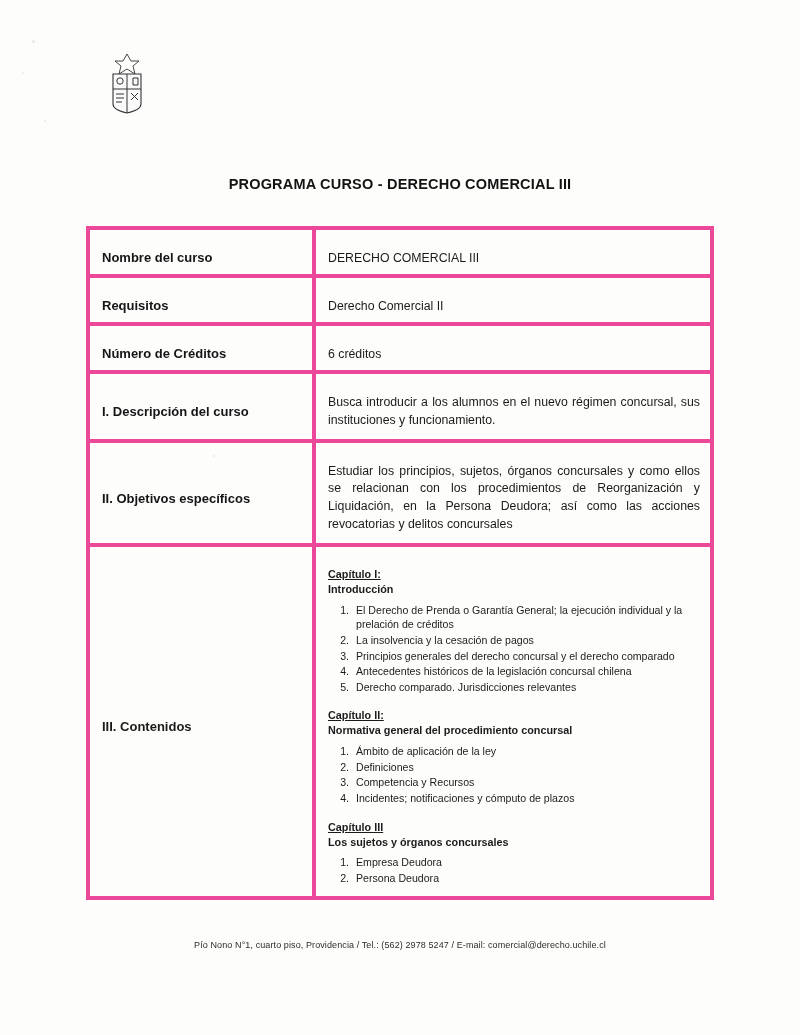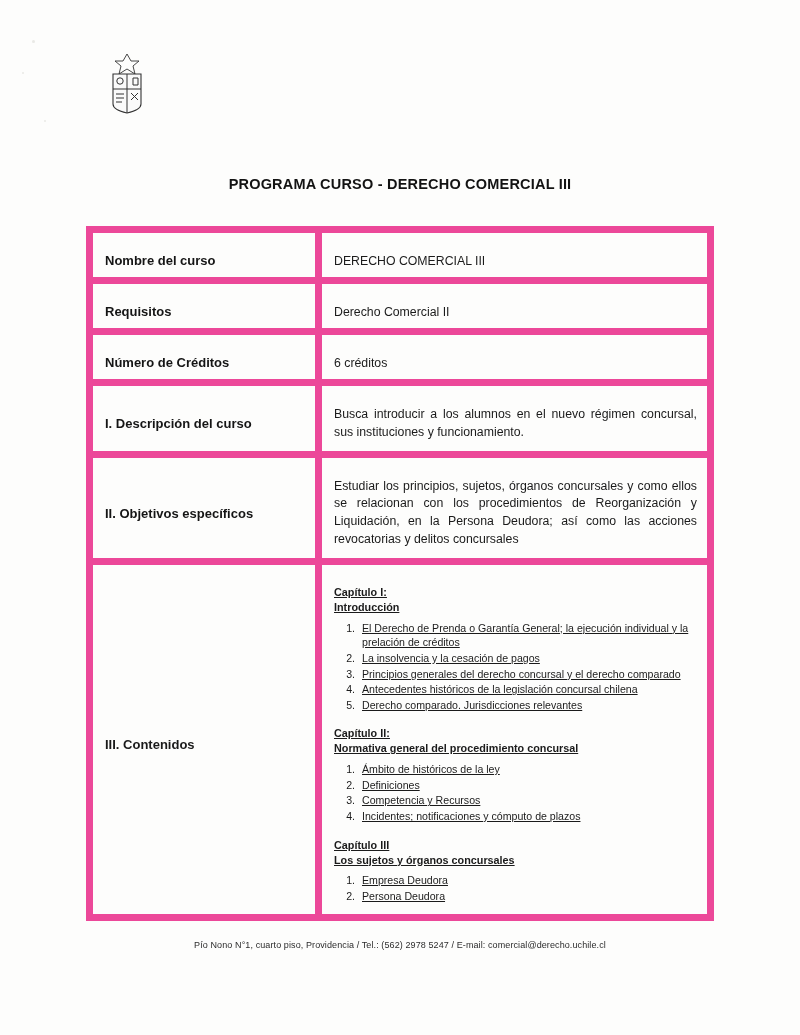--- a/index.html
+++ b/index.html
@@ -78,21 +78,21 @@
   
   table.program {
     position: absolute;
     top: 226px;
     left: 86px;
     width: 628px;
     border-collapse: collapse;
     table-layout: fixed;
   }
   table.program td {
-    border: 7px solid #ec4899;
+    border: 4px solid #ec4899;
     vertical-align: middle;
     padding: 20px 10px 9px 12px;
     margin-left: 48px;
   }
   td.label {
     width: 200px;
     font-size: 13px;
     font-weight: bold;
     color: #151515;
   }
@@ -118,21 +118,20 @@
     font-size: 13px;
     font-weight: bold;
   }
   td.contents-body {
     vertical-align: top;
     padding-top: 10px;
     padding-bottom: 8px;
     font-size: 10.6px;
     line-height: 1.38;
     color: #1b1b1b;
-    text-decoration: underline;
   }
   .chapter-title {
     font-weight: bold;
     font-size: 10.8px;
     margin-top: 0;
   }
   .chapter-title .u {
     text-decoration: underline;
   }
   .chapter-sub {
@@ -249,21 +248,21 @@
               <li>Derecho comparado. Jurisdicciones relevantes</li>
             </ol>
           </div>
 
           <div class="block">
             <div class="chapter-title">
               <span class="u">Capítulo II:</span>
             </div>
             <div class="chapter-sub">Normativa general del procedimiento concursal</div>
             <ol class="items">
-              <li>Ámbito de históricos de la ley</li>
+              <li>Ámbito de aplicación de la ley</li>
               <li>Definiciones</li>
               <li>Competencia y Recursos</li>
               <li>Incidentes; notificaciones y cómputo de plazos</li>
             </ol>
           </div>
 
           <div class="block">
             <div class="chapter-title">
               <span class="u">Capítulo III</span>
             </div>

